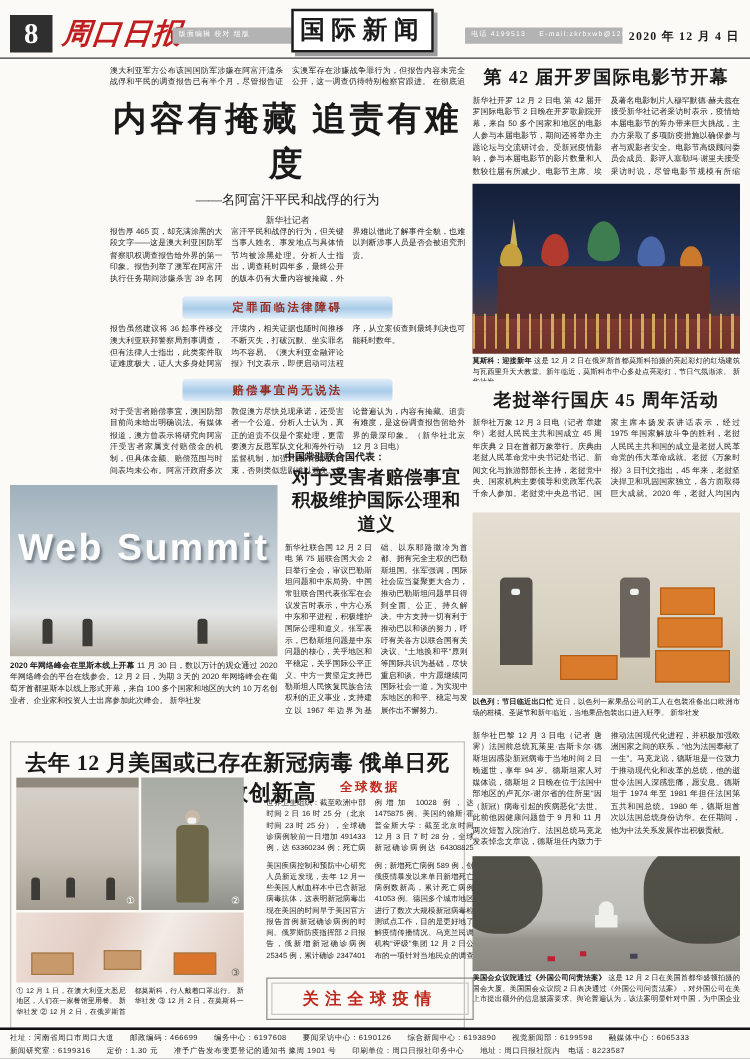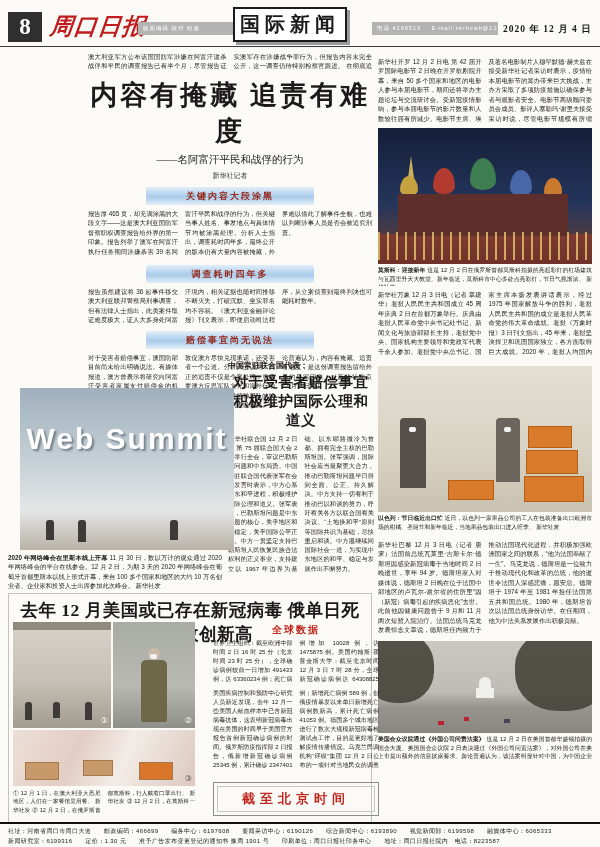--- a/index.html
+++ b/index.html
@@ -120,51 +120,52 @@
 
   <div class="main-article">
     <div class="bt cols2 ma-intro">
       <span>澳大利亚军方公布该国国防军涉嫌在阿富汗滥杀战俘和平民的调查报告已有半个月，尽管报告证实澳军存在涉嫌战争罪行为，但报告内容未完全公开，这一调查仍待特别检察官跟进。</span>
       <span>在彻底追责的问题上处于表面态度，令各界对澳方能否真正追责、问责表示担忧。</span>
     </div>
     <div class="ma-headline">内容有掩藏 追责有难度</div>
     <div class="ma-sub">——名阿富汗平民和战俘的行为</div>
     <div class="ma-byline">新华社记者</div>
 
-    <div class="banner">关键内容大段涂黑</div>
     <div class="bt cols3" style="height:50px;">报告厚 465 页，却充满涂黑的大段文字——这是澳大利亚国防军督察职权调查报告给外界的第一印象。报告列举了澳军在阿富汗执行任务期间涉嫌杀害 39 名阿富汗平民和战俘的行为，但关键当事人姓名、事发地点与具体情节均被涂黑处理。分析人士指出，调查耗时四年多，最终公开的版本仍有大量内容被掩藏，外界难以借此了解事件全貌，也难以判断涉事人员是否会被追究刑责。</div>
 
-    <div class="banner">调查耗时四年多</div>
+    <div class="banner">定罪面临法律障碍</div>
     <div class="bt cols3" style="height:38px;">报告虽然建议将 36 起事件移交澳大利亚联邦警察局刑事调查，但有法律人士指出，此类案件取证难度极大，证人大多身处阿富汗境内，相关证据也随时间推移不断灭失，打破沉默、坐实罪名均不容易。《澳大利亚金融评论报》刊文表示，即便启动司法程序，从立案侦查到最终判决也可能耗时数年。</div>
 
     <div class="banner">赔偿事宜尚无说法</div>
     <div class="bt cols3" style="height:88px;">对于受害者赔偿事宜，澳国防部目前尚未给出明确说法。有媒体报道，澳方曾表示将研究向阿富汗受害者家属支付赔偿金的机制，但具体金额、赔偿范围与时间表均未公布。阿富汗政府多次敦促澳方尽快兑现承诺，还受害者一个公道。分析人士认为，真正的追责不仅是个案处理，更需要澳方反思军队文化和海外行动监督机制，加强对特种部队的约束，否则类似悲剧难以避免。舆论普遍认为，内容有掩藏、追责有难度，是这份调查报告留给外界的最深印象。（新华社北京 12 月 3 日电）</div>
   </div>
 
   <div class="rcol">
 
+    <div class="r-head">第 42 届开罗国际电影节开幕</div>
     <div class="bt cols2" style="height:68px; margin-top:5px;">新华社开罗 12 月 2 日电 第 42 届开罗国际电影节 2 日晚在开罗歌剧院开幕，来自 50 多个国家和地区的电影人参与本届电影节，期间还将举办主题论坛与交流研讨会。受新冠疫情影响，参与本届电影节的影片数量和人数较往届有所减少。电影节主席、埃及著名电影制片人穆罕默德·赫夫兹在接受新华社记者采访时表示，疫情给本届电影节的筹办带来巨大挑战，主办方采取了多项防疫措施以确保参与者与观影者安全。电影节高级顾问委员会成员、影评人塞勒玛·谢里夫接受采访时说，尽管电影节规模有所缩减，但其顺利开幕表明了阿拉伯世界和中东地区电影人对电影产业复苏的信心。本届电影节共设最佳影片、最佳导演、最佳男女演员等七个主要奖项，电影节将于 12 月 10 日闭幕。</div>
 
     <div class="photo ph-moscow" style="height:136px; margin-top:3px;">
       <div class="spire" style="left:30px; top:28px; border-bottom:22px solid #c8b25a;"></div>
       <div class="dome" style="left:22px; top:48px; width:18px; height:20px; background:#c5a23f;"></div>
       <div class="dome" style="left:55px; top:40px; width:22px; height:26px; background:#b33a2f;"></div>
       <div class="dome" style="left:92px; top:30px; width:26px; height:32px; background:#3d7d4f;"></div>
       <div class="dome" style="left:132px; top:42px; width:22px; height:26px; background:#4966a8;"></div>
       <div class="dome" style="left:166px; top:50px; width:18px; height:20px; background:#c97a2d;"></div>
       <div style="position:absolute; left:20px; top:66px; width:170px; height:42px; background:#5e2e2a;"></div>
       <div class="lightrow" style="bottom:18px;"></div>
       <div class="lightrow" style="bottom:4px;"></div>
     </div>
     <div class="bt" style="margin-top:2px; height:20px; font-size:5.8px;">
       <span class="lead">莫斯科：迎接新年</span>
       <span>这是 12 月 2 日在俄罗斯首都莫斯科拍摄的亮起彩灯的红场建筑与瓦西里升天大教堂。新年临近，莫斯科市中心多处点亮彩灯，节日气氛渐浓。</span>
       <span class="credit">新华社发</span>
     </div>
 
+    <div class="r-head" style="margin-top:6px;">老挝举行国庆 45 周年活动</div>
     <div class="bt cols2" style="height:72px; margin-top:4px;">新华社万象 12 月 3 日电（记者 章建华）老挝人民民主共和国成立 45 周年庆典 2 日在首都万象举行。庆典由老挝人民革命党中央书记处书记、新闻文化与旅游部部长主持，老挝党中央、国家机构主要领导和党政军代表千余人参加。老挝党中央总书记、国家主席本扬发表讲话表示，经过 1975 年国家解放斗争的胜利，老挝人民民主共和国的成立是老挝人民革命党的伟大革命成就。老挝《万象时报》3 日刊文指出，45 年来，老挝坚决捍卫和巩固国家独立，各方面取得巨大成就。2020 年，老挝人均国内生产总值达 2742 美元，经济社会发展取得的战略性成果惠及广大人民，公路、铁路、桥梁等基础设施建设正将老挝从一个陆锁国转变为陆联国。</div>
 
     <div class="photo ph-israel" style="height:146px; margin-top:4px;">
       <div class="crate" style="right:8px; bottom:10px; width:60px; height:26px;"></div>
       <div class="crate" style="right:14px; bottom:38px; width:52px; height:24px;"></div>
       <div class="crate" style="right:20px; bottom:64px; width:44px; height:22px;"></div>
       <div class="crate" style="left:70px; bottom:12px; width:46px; height:20px;"></div>
       <div class="worker" style="left:22px; bottom:24px; width:26px; height:70px;"></div>
       <div class="mask" style="left:31px; bottom:80px;"></div>
       <div class="worker" style="left:118px; bottom:30px; width:24px; height:64px; background:#6b655d;"></div>
@@ -195,21 +196,21 @@
   </div>
 
   <div class="un-article">
     <div class="un-kicker">中国常驻联合国代表：</div>
     <div class="un-head">对于受害者赔偿事宜</div>
     <div class="un-head">积极维护国际公理和道义</div>
     <div class="bt cols2" style="height:178px; margin-top:4px; font-size:6.2px;">新华社联合国 12 月 2 日电 第 75 届联合国大会 2 日举行全会，审议巴勒斯坦问题和中东局势。中国常驻联合国代表张军在会议发言时表示，中方心系中东和平进程，积极维护国际公理和道义。张军表示，巴勒斯坦问题是中东问题的核心，关乎地区和平稳定，关乎国际公平正义。中方一贯坚定支持巴勒斯坦人民恢复民族合法权利的正义事业，支持建立以 1967 年边界为基础、以东耶路撒冷为首都、拥有完全主权的巴勒斯坦国。张军强调，国际社会应当凝聚更大合力，推动巴勒斯坦问题早日得到全面、公正、持久解决。中方支持一切有利于推动巴以和谈的努力，呼吁有关各方以联合国有关决议、“土地换和平”原则等国际共识为基础，尽快重启和谈。中方愿继续同国际社会一道，为实现中东地区的和平、稳定与发展作出不懈努力。</div>
   </div>
 
   <div class="ws-block">
-    <div class="photo ph-web" style="height:162px;margin-left:12px;">
+    <div class="photo ph-web" style="height:137px;">
       <div class="web-letters">Web Summit</div>
       <div class="fig" style="left:26px; bottom:10px; width:8px; height:20px;"></div>
       <div class="fig" style="left:58px; bottom:8px; width:8px; height:22px;"></div>
       <div class="fig" style="left:150px; bottom:10px; width:8px; height:20px;"></div>
     </div>
     <div class="bt" style="margin-top:3px; height:44px;">
       <span class="lead">2020 年网络峰会在里斯本线上开幕</span>
       <span>11 月 30 日，数以万计的观众通过 2020 年网络峰会的平台在线参会。12 月 2 日，为期 3 天的 2020 年网络峰会在葡萄牙首都里斯本以线上形式开幕，来自 100 多个国家和地区的大约 10 万名创业者、企业家和投资人士出席参加此次峰会。</span>
       <span class="credit">新华社发</span>
     </div>
@@ -257,21 +258,21 @@
           
         </span>
       </div>
     </div>
 
     <div class="covid-right">
       <div class="red-head">全球数据</div>
       <div class="bt cols2" style="height:50px; font-size:6px;">世界卫生组织：截至欧洲中部时间 2 日 16 时 25 分（北京时间 23 时 25 分），全球确诊病例较前一日增加 491433 例，达 63360234 例；死亡病例增加 10028 例，达 1475875 例。美国约翰斯·霍普金斯大学：截至北京时间 12 月 3 日 7 时 28 分，全球新冠确诊病例达 64308825 例，死亡病例为 1488982 例。美国是全球疫情最严重的国家，确诊病例达 13881620 例，死亡病例达 272820 例。</div>
       <div class="bt cols2" style="height:88px; font-size:6px;">美国疾病控制和预防中心研究人员新近发现，去年 12 月一些美国人献血样本中已含新冠病毒抗体，这表明新冠病毒出现在美国的时间早于美国官方报告首例新冠确诊病例的时间。俄罗斯防疫指挥部 2 日报告，俄新增新冠确诊病例 25345 例，累计确诊 2347401 例；新增死亡病例 589 例，创俄疫情暴发以来单日新增死亡病例数新高，累计死亡病例 41053 例。德国多个城市地区进行了数次大规模新冠病毒检测试点工作，目的是更好地了解疫情传播情况。乌克兰民调机构“评级”集团 12 月 2 日公布的一项针对当地民众的调查显示，55%的受访者不愿意接种新冠疫苗，愿意接种疫苗的受访者比例为 35%。以色列卫生部公共卫生服务负责人沙龙·阿尔罗伊-普赖斯 1 日说，以色列第三波疫情已经开始，新冠病毒感染率正在上升，疫情在以色列 90 个城区呈升温趋势。（新华社北京 12 月 3 日电）</div>
       <div class="epidemic-banner">
-        <div class="epidemic-inner">截至北京时间</div>
+        <div class="epidemic-inner">关注全球疫情</div>
       </div>
     </div>
   </div>
 
   <div class="footer">
     <div class="f-line">社址：河南省周口市周口大道　　邮政编码：466699　　编务中心：6197608　　要闻采访中心：6190126　　综合新闻中心：6193890　　视觉新闻部：6199598　　融媒体中心：6065333</div>
     <div class="f-line">新闻研究室：6199316　　定价：1.30 元　　准予广告发布变更登记的通知书 豫周 1901 号　　印刷单位：周口日报社印务中心　　地址：周口日报社院内　电话：8223587</div>
   </div>
 
 </div>

